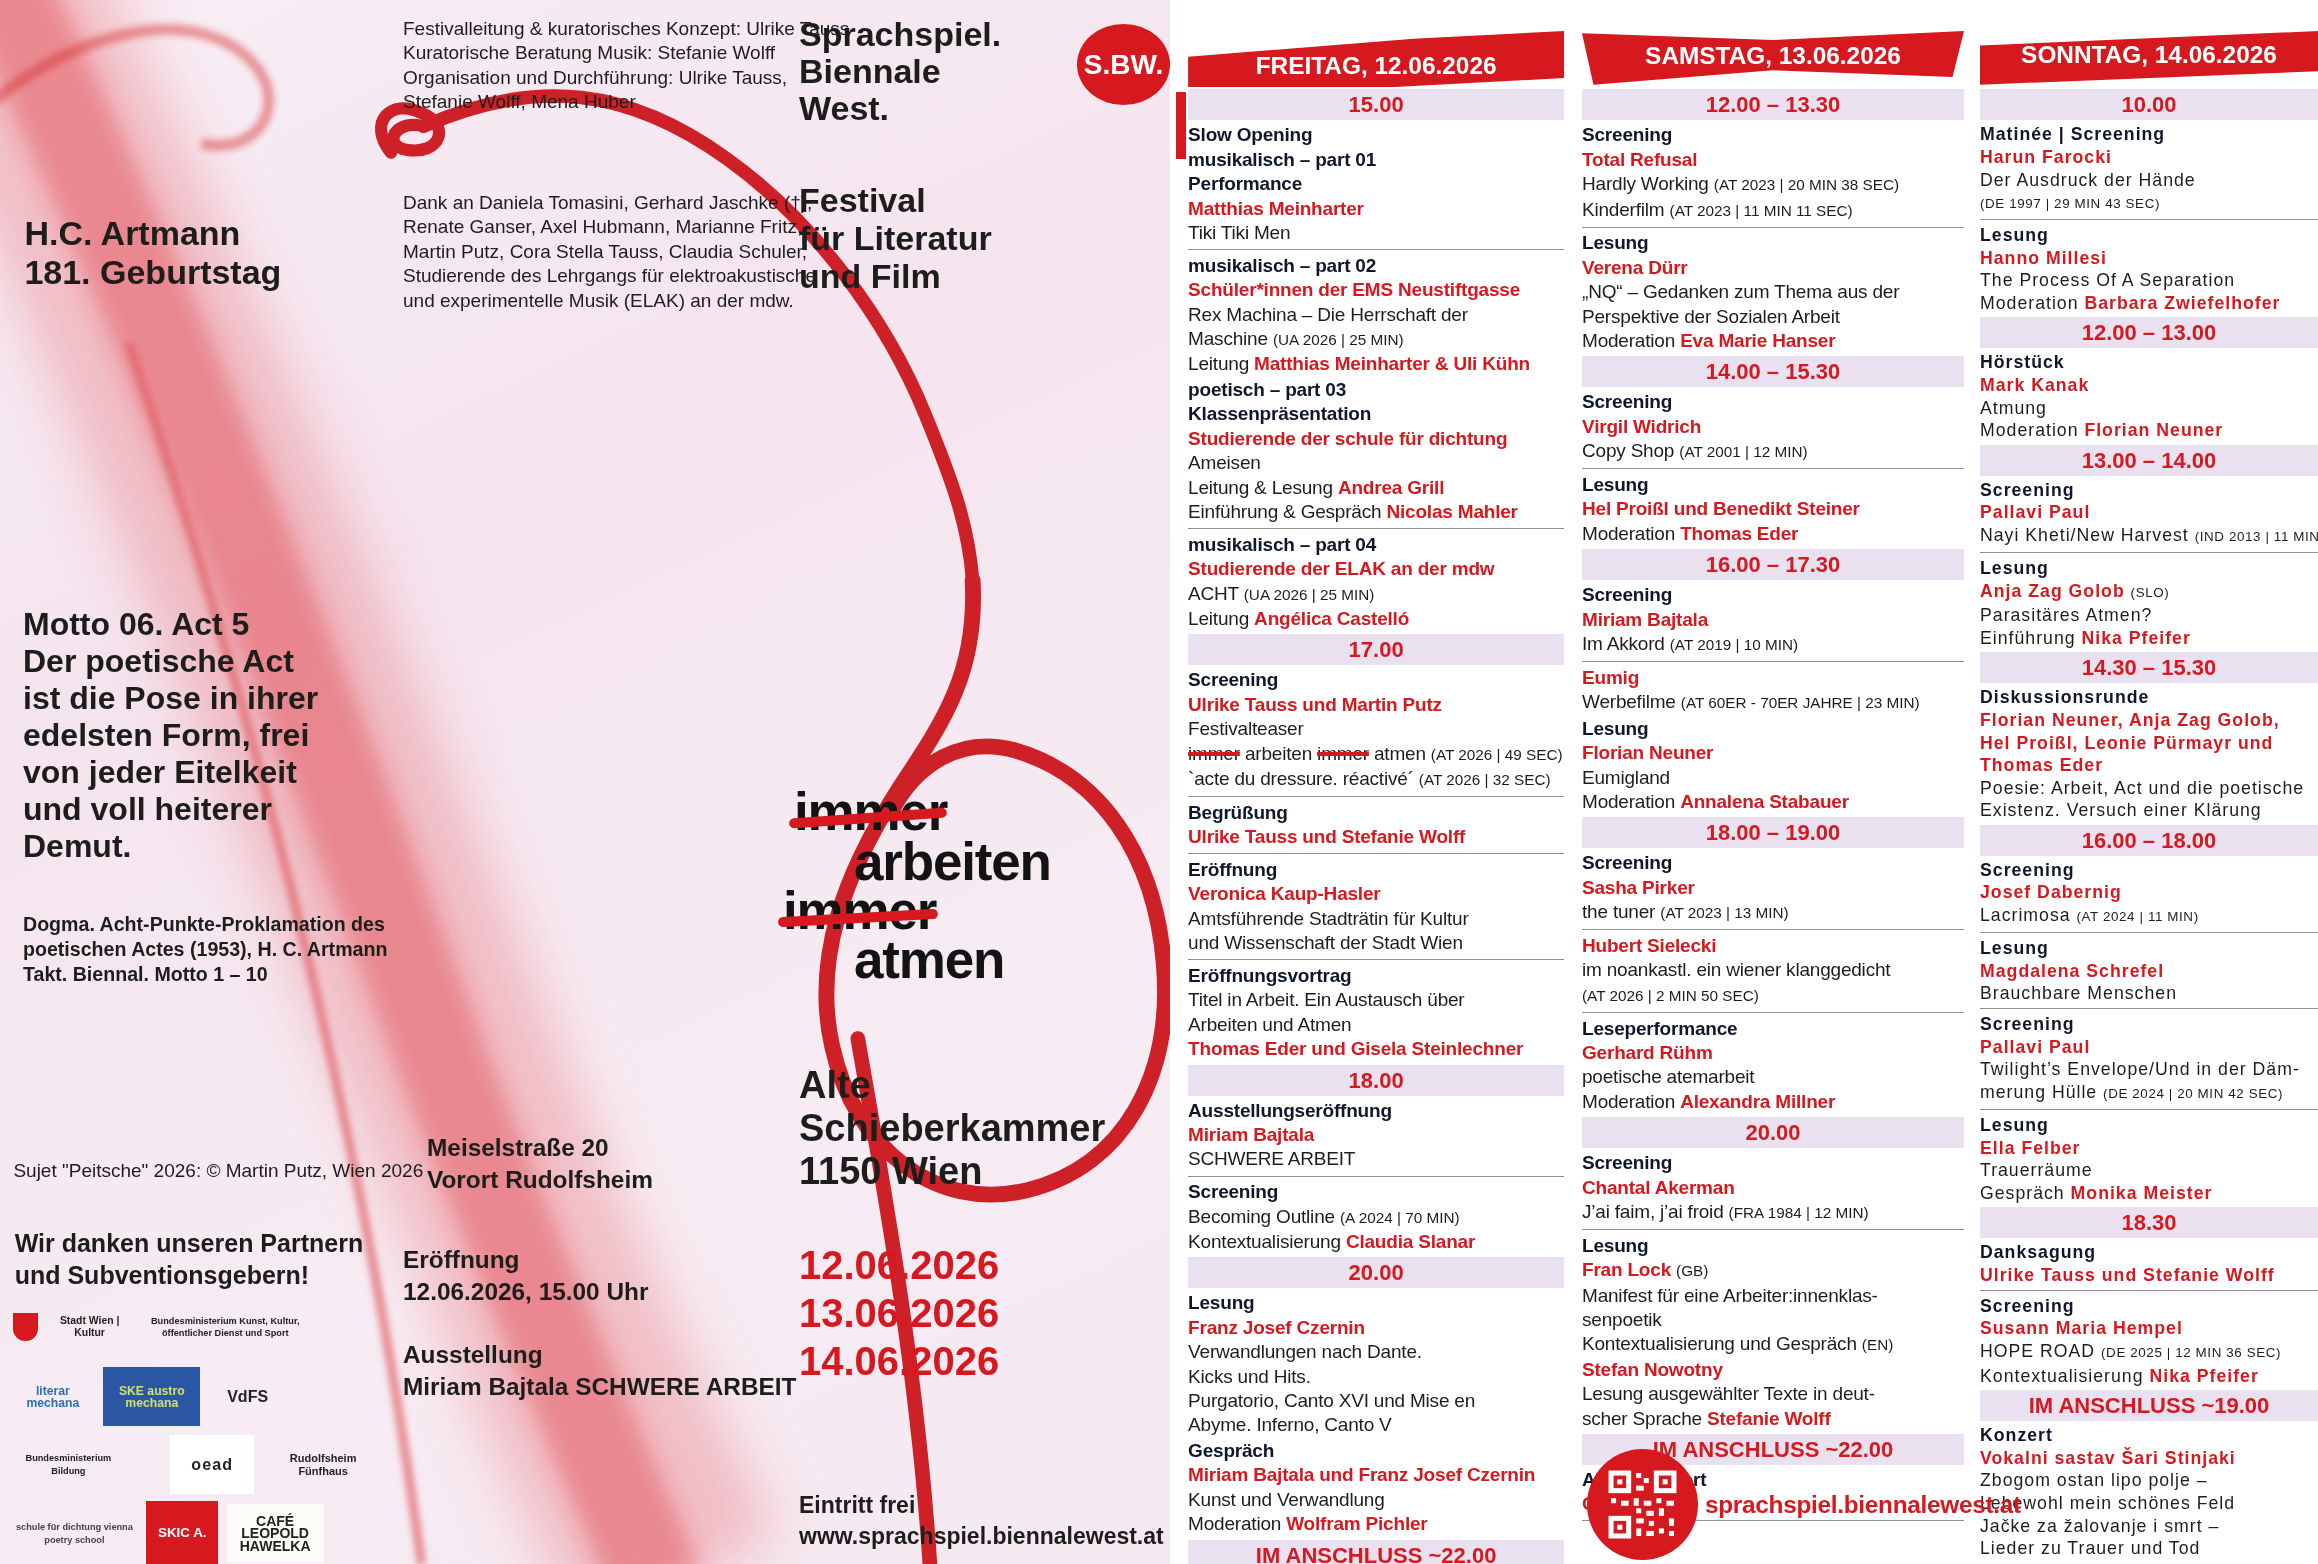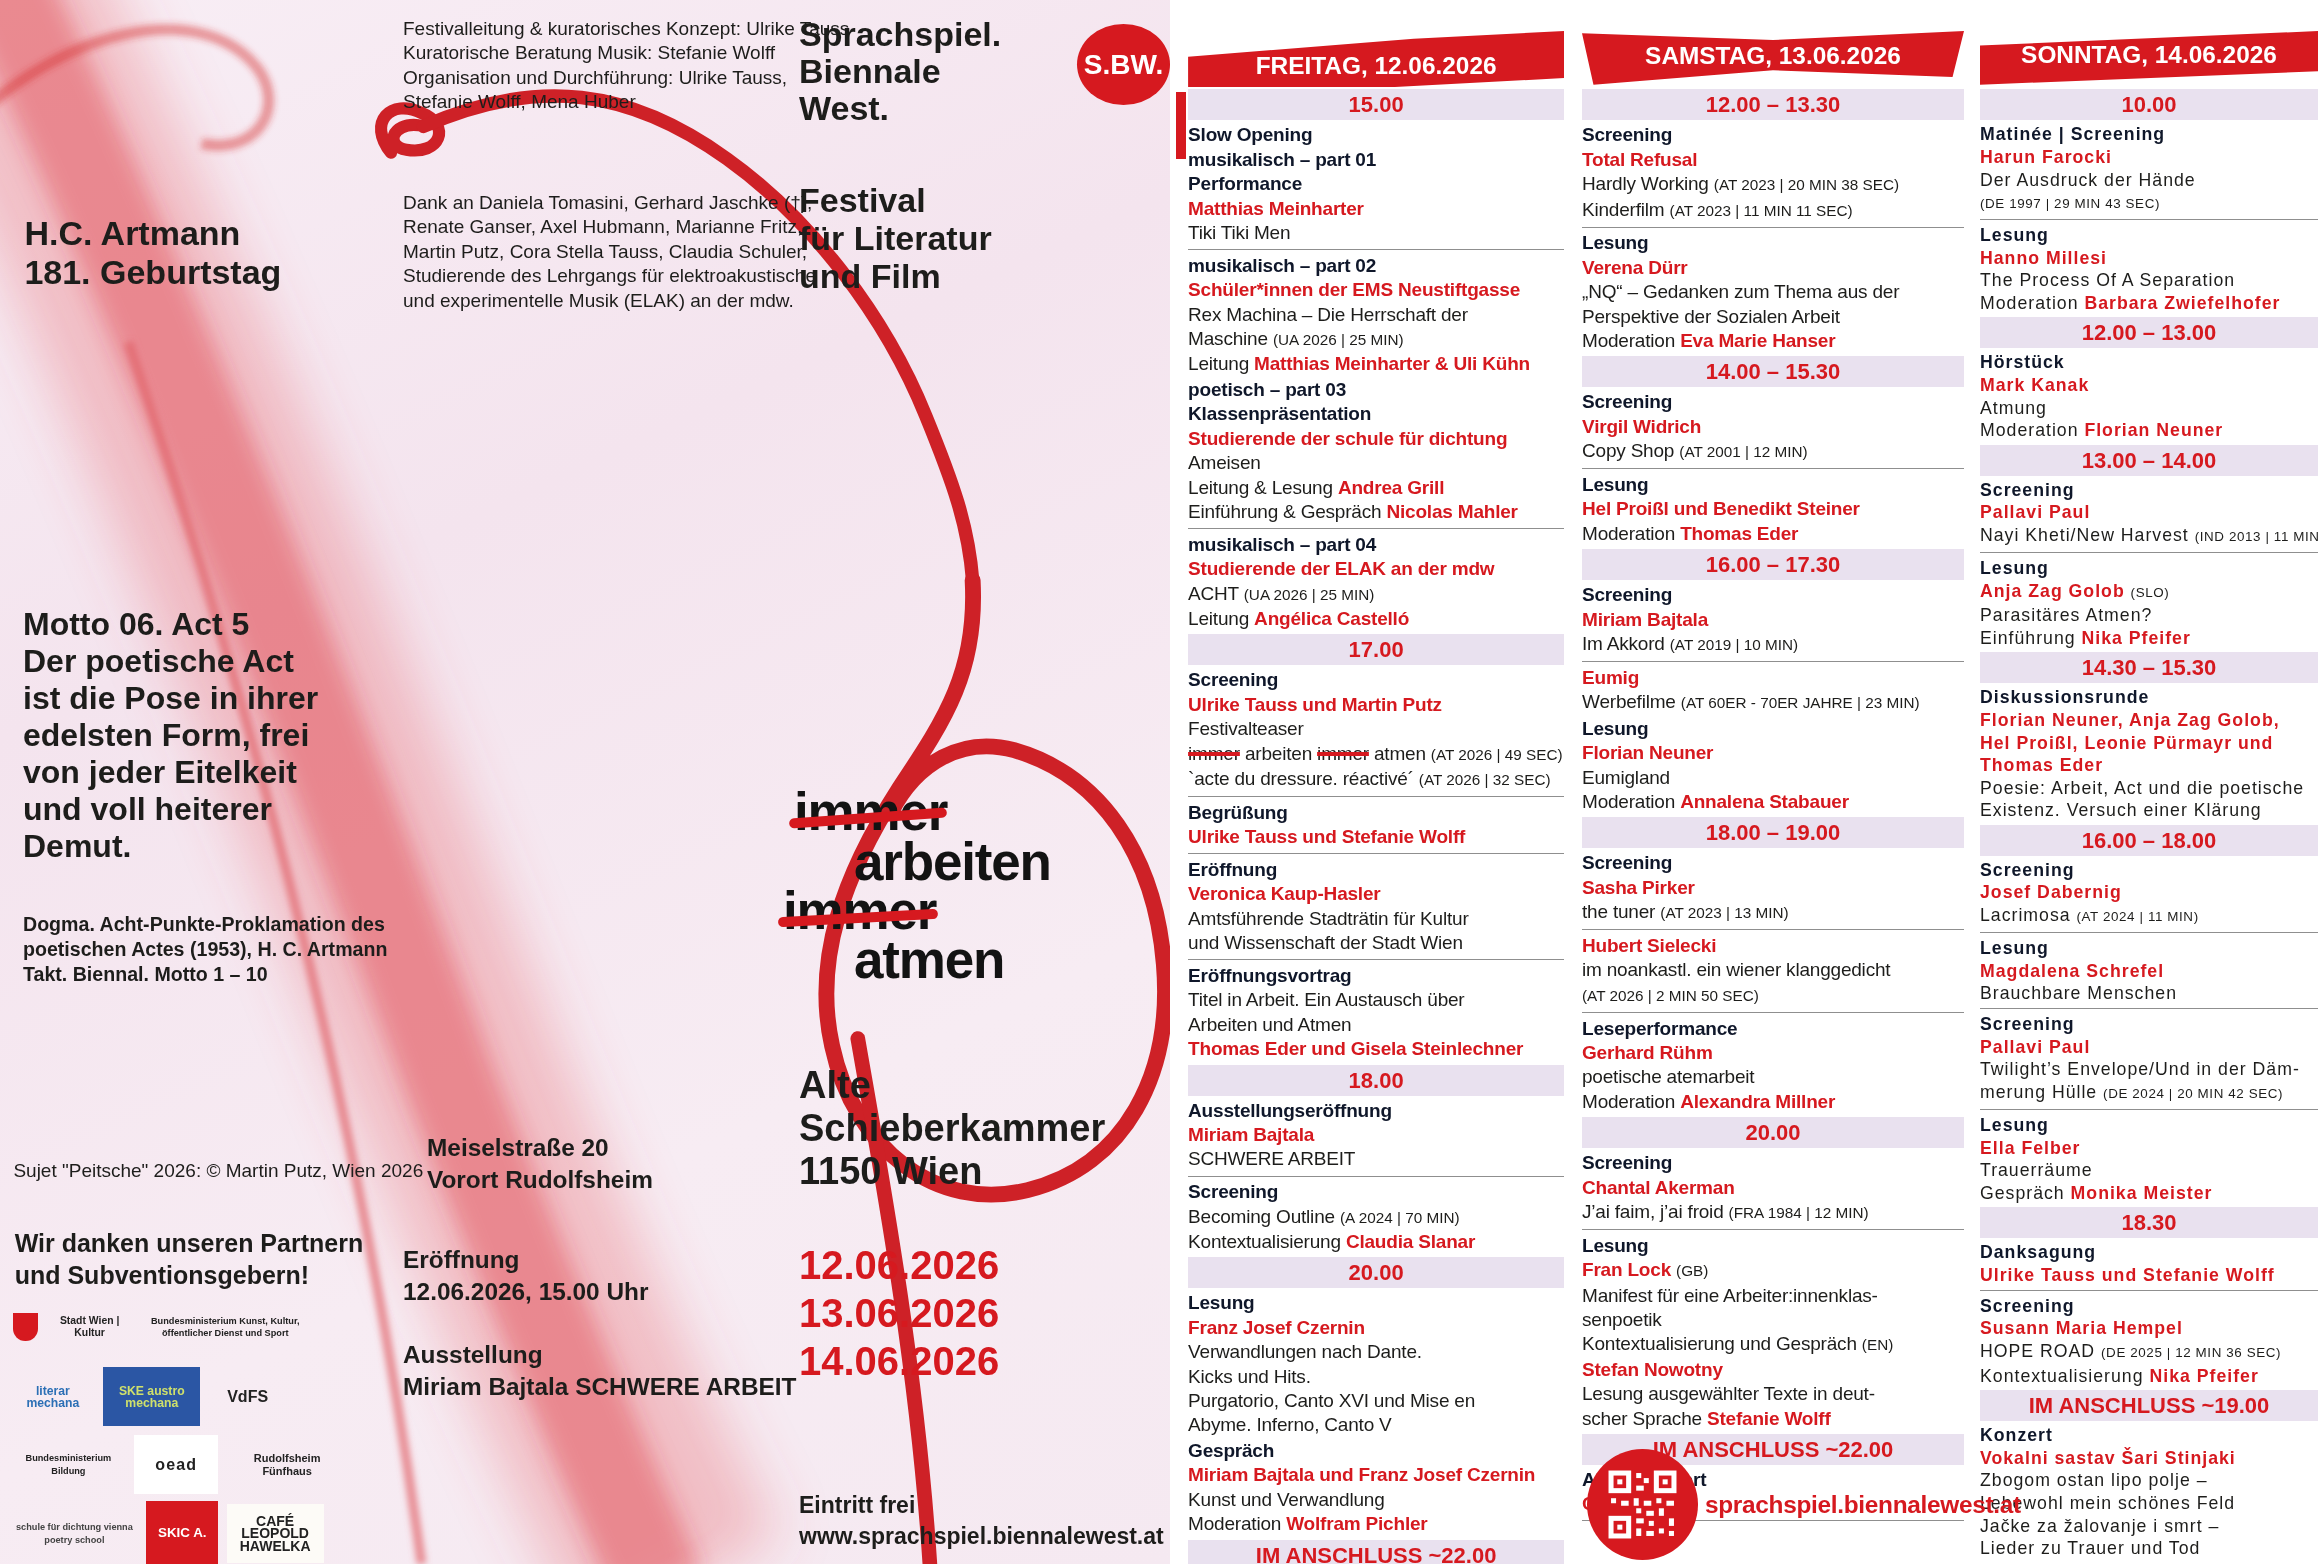--- a/index.html
+++ b/index.html
@@ -23,21 +23,21 @@
   #sujet{left:13.4px;top:1160px;font-size:19px;}
   #partners-heading{left:14.7px;top:1227px;font-size:25px;line-height:32px;font-weight:bold;}
   #logo-grid{position:absolute;left:11px;top:1295px;width:374px;display:flex;flex-wrap:wrap;gap:6.1px 8.6px;align-items:center;}
   .chip{display:flex;align-items:center;justify-content:center;text-align:center;font-weight:bold;font-size:10.4px;line-height:12.2px;color:#222;padding:2.4px;}
   .chip-0{width:122px;height:59px;} .chip-0 .shield{width:24.4px;height:28px;background:#d6191f;border-radius:0 0 12.2px 12.2px;margin-right:6.1px;flex:none;}
   .chip-1{width:153px;height:59px;font-size:9.2px;}
   .chip-2{width:79px;height:59px;color:#2b6fb5;font-size:12.2px;}
   .chip-3{width:92px;height:54px;background:#2b56a4;color:#cfe06b;font-size:12.2px;}
   .chip-4{width:73px;height:54px;font-size:16px;}
   .chip-5{width:110px;height:54px;font-size:9.2px;}
-  .chip-6{width:79px;height:54px;background:#ffffff;font-size:16px;letter-spacing:1.2px;}
+  .chip-6{width:79px;height:54px;background:#ffffff;font-size:16px;letter-spacing:1.2px;margin-left:36px;}
   .chip-7{width:116px;height:55px;font-size:11px;}
   .chip-8{width:122px;height:55px;font-size:9.2px;color:#444;}
   .chip-9{width:67px;height:61px;background:#d6191f;color:#fff;font-size:13.4px;line-height:14.7px;}
   .chip-10{width:92px;height:55px;background:#fdfbf7;font-size:14px;}
   #address{left:427px;top:1132px;font-size:24.4px;line-height:32px;font-weight:bold;}
   #opening{left:403px;top:1244px;font-size:24.4px;line-height:32px;font-weight:bold;}
   #exhibition{left:403px;top:1339px;font-size:24.4px;line-height:32px;font-weight:bold;}
   
   #cover-title{left:799px;top:16px;font-size:34px;line-height:37px;font-weight:bold;}
   #cover-subtitle{left:799px;top:181px;font-size:34px;line-height:38px;font-weight:bold;}

